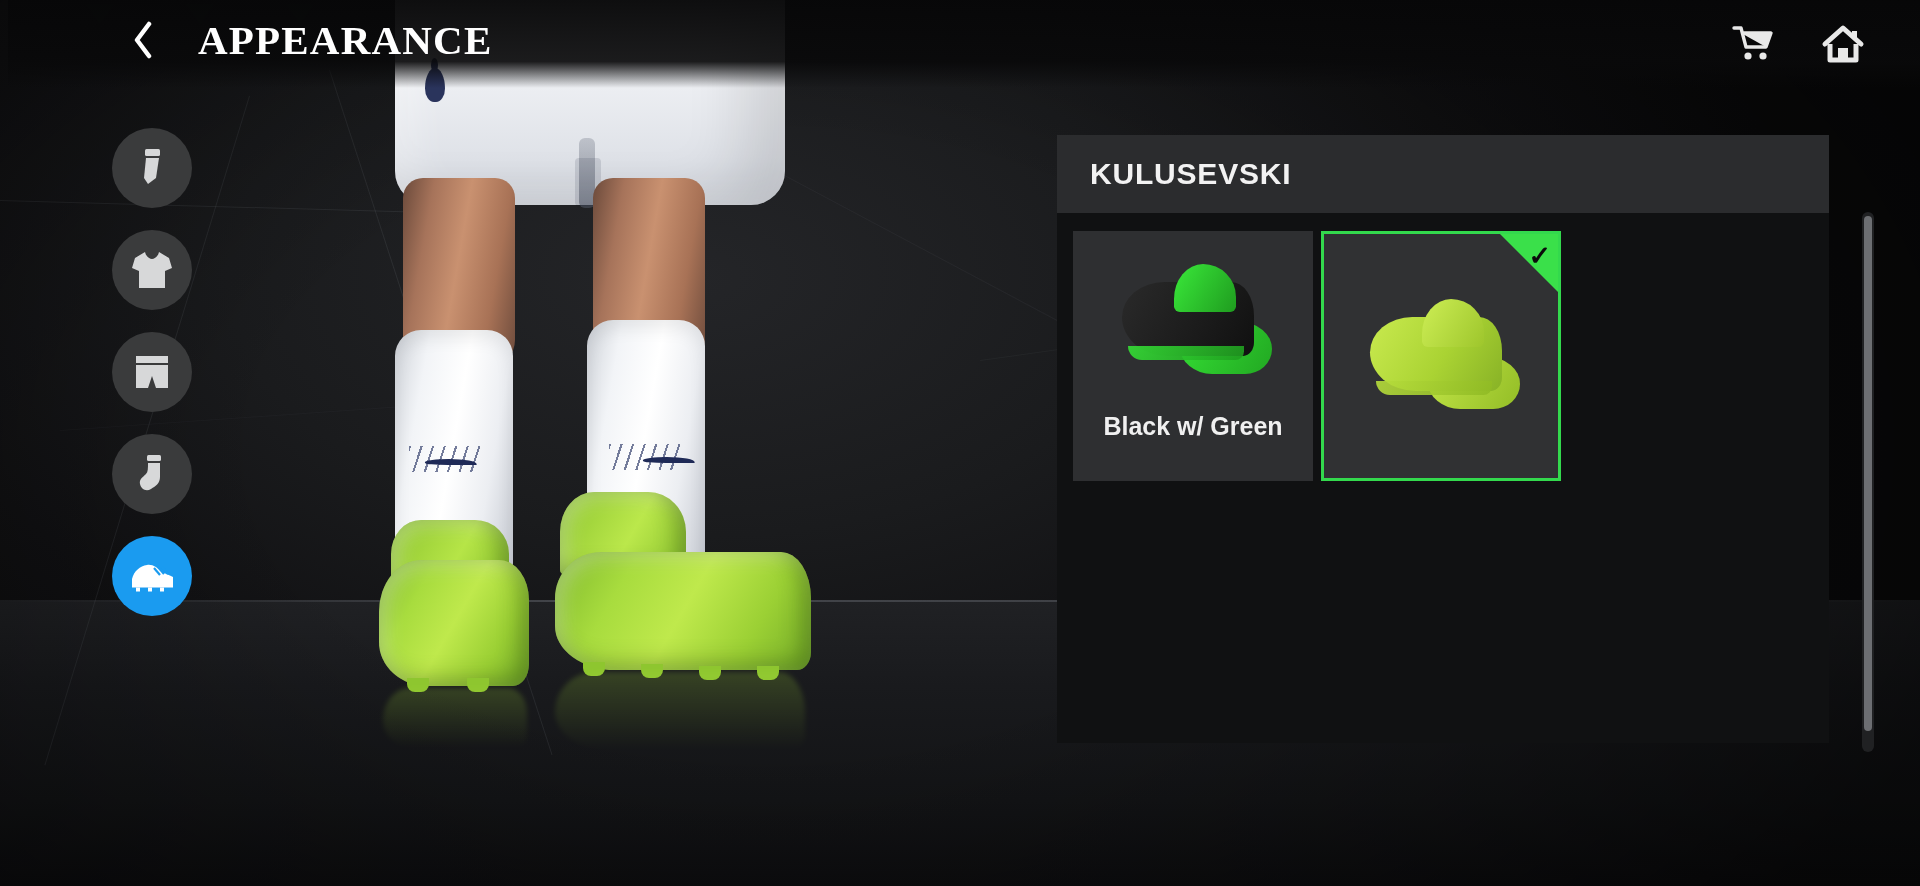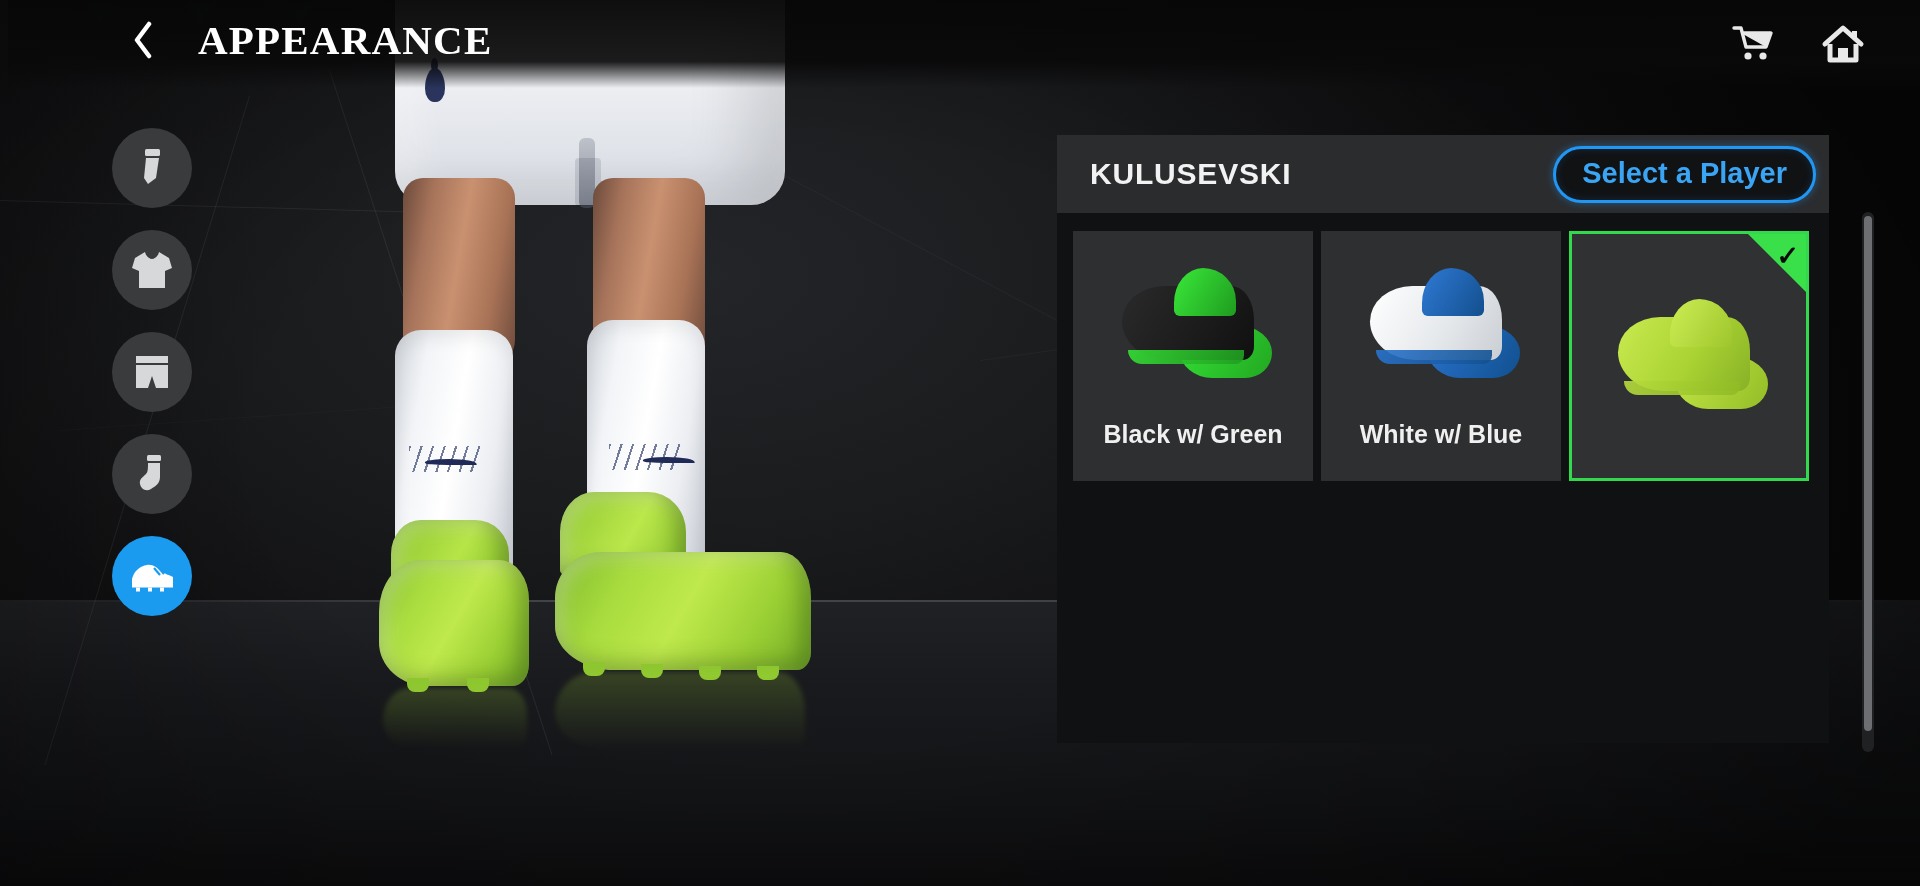--- a/index.html
+++ b/index.html
@@ -103,21 +103,21 @@
   .player-name { color:#f2f2f2; font-size:30px; font-weight:bold; letter-spacing:.8px;margin-left:20px; }
   .pill { border:3px solid #2196f3; border-radius:40px; padding:8px 26px 10px;
     color:#3aa5f5; font-size:29px; font-weight:bold; background:#111214; cursor:pointer;
     box-shadow: 0 0 9px rgba(33,150,243,.45), inset 0 0 9px rgba(33,150,243,.18); }
   .grid-wrap { background:#101112; padding:18px 14px 20px 16px; min-height:530px; }
   .grid { display:grid; grid-template-columns: repeat(3, 240px); gap:8px; }
   .card { width:240px; height:250px; background:#2e2f31; position:relative;
     display:flex; flex-direction:column; align-items:center; cursor:pointer; overflow:hidden; }
   .card.selected { border:3px solid #33d94d; background:#303133; }
   .card-art { flex:1; width:100%; display:flex; align-items:center; justify-content:center; padding-top:10px; }
-  .card-label { color:#f0f0f0; font-size:25px; font-weight:bold; padding-bottom:32px; }
+  .card-label { color:#f0f0f0; font-size:25px; font-weight:bold; padding-bottom:40px; }
   .badge { position:absolute; right:0; top:0; width:58px; height:58px; }
   .badge .tri { position:absolute; right:0; top:0; width:0; height:0;
     border-top:58px solid #3ae04a; border-left:58px solid transparent; }
   .badge .chk { position:absolute; right:7px; top:6px; color:#0b0b0b; font-size:27px; font-weight:bold; }
 
   
   .boot-art { width:170px; height:125px; position:relative; }
   .ba-main { position:absolute; left:14px; top:18px; width:132px; height:74px;
     border-radius: 48px 26px 12px 52px / 40px 38px 16px 44px; }
   .ba-collar { position:absolute; left:66px; top:0px; width:62px; height:48px;
@@ -263,50 +263,38 @@
           <line x1="31" y1="8" x2="37" y2="15"></line>
           <line x1="35" y1="8" x2="41" y2="15"></line>
         </g>
       </svg>
     </div>
   </div>
 
   <div class="panel">
     <div class="panel-head">
       <div class="player-name">KULUSEVSKI</div>
-      <div class="pill">Select a Player</div>
     </div>
 
     <div class="grid-wrap">
       <div class="grid">
 
         <div class="card">
           <div class="card-art">
             <div class="boot-art">
               <div class="ba-second" style="background:linear-gradient(120deg,#35e035,#22a822);"></div>
               <div class="ba-main" style="background:linear-gradient(120deg,#2a2a2a,#1b1b1b 60%,#101010);"></div>
               <div class="ba-sole" style="background:linear-gradient(120deg,#35e035,#1f9c1f);"></div>
               <div class="ba-collar" style="background:linear-gradient(120deg,#3ae93a,#1f9c1f);"></div>
             </div>
           </div>
           <div class="card-label">Black w/ Green</div>
         </div>
 
 
-        <div class="card">
-          <div class="card-art">
-            <div class="boot-art">
-              <div class="ba-second" style="background:linear-gradient(120deg,#2a74cf,#11508f);"></div>
-              <div class="ba-main" style="background:linear-gradient(120deg,#ffffff,#e6e9ec 55%,#c9ced3);"></div>
-              <div class="ba-sole" style="background:linear-gradient(120deg,#2a74cf,#11508f);"></div>
-              <div class="ba-collar" style="background:linear-gradient(120deg,#2f7ad6,#134f8d);"></div>
-            </div>
-          </div>
-          <div class="card-label">White w/ Blue</div>
-        </div>
 
         <div class="card selected">
           <div class="badge">
             <div class="tri"></div>
             <div class="chk">✓</div>
           </div>
           <div class="card-art">
             <div class="boot-art">
               <div class="ba-second" style="background:linear-gradient(120deg,#c3e648,#93bd26);"></div>
               <div class="ba-main" style="background:linear-gradient(120deg,#c9ea4f,#aad333 55%,#88b226);"></div>

